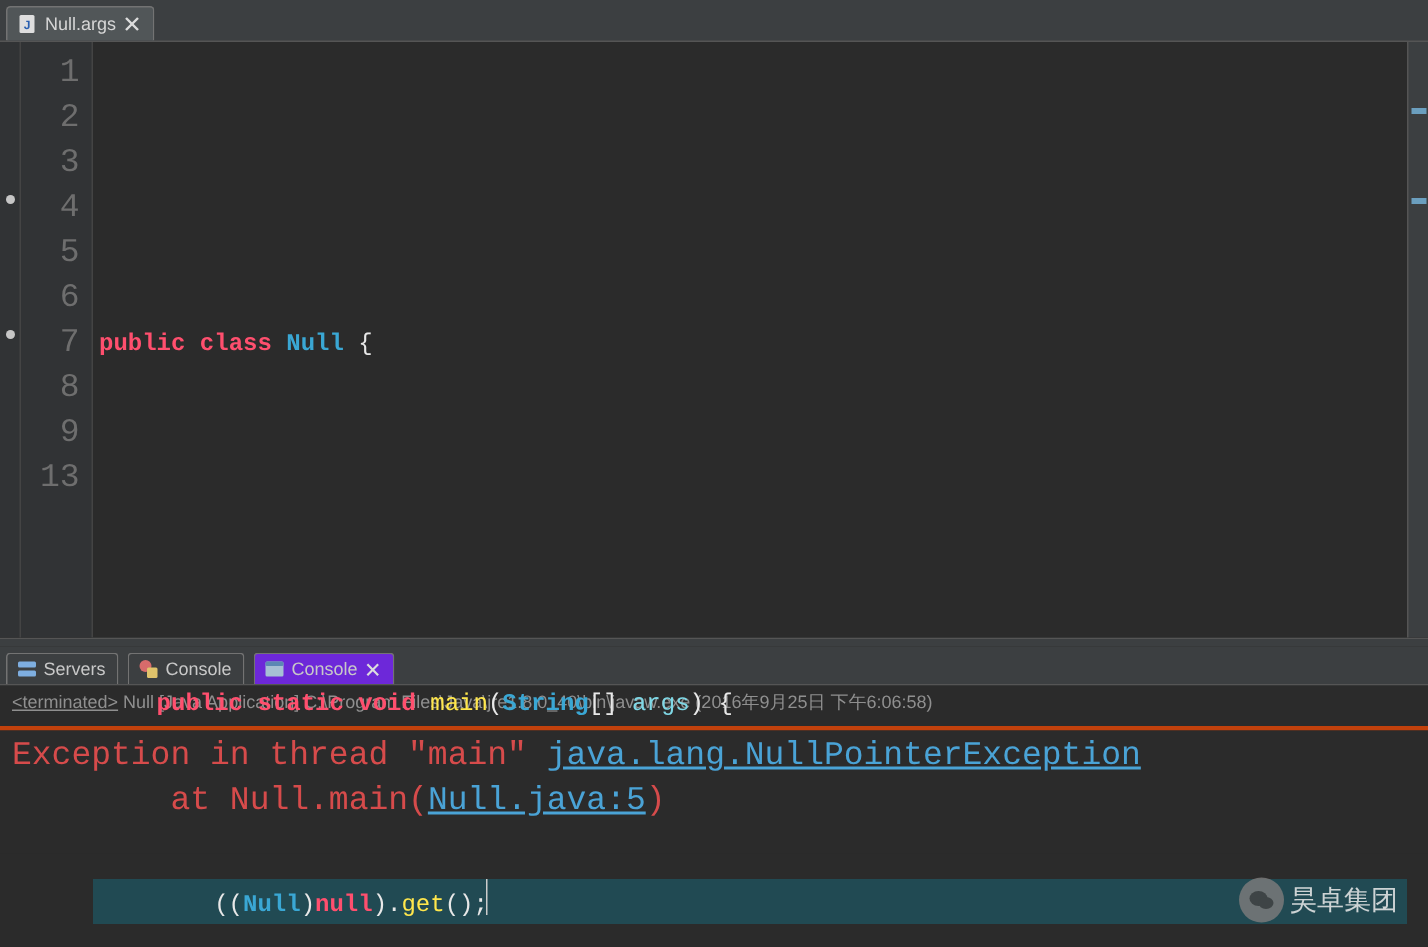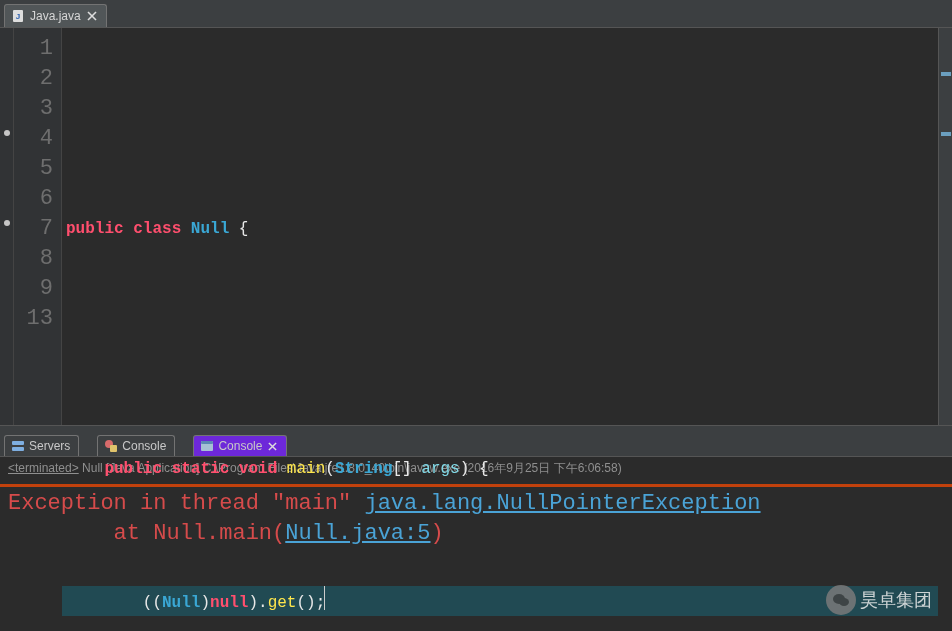--- a/index.html
+++ b/index.html
@@ -130,21 +130,21 @@
     background: #3c3f41;
     border-top: 1px solid #555;
   }
   .panel-tabbar {
     height: 26px;
     background: #3c3f41;
     display: flex;
     align-items: flex-end;
     border-bottom: 1px solid #555;
     padding-left: 4px;
-    gap: 18px;
+    gap: 6px;
   }
   .ptab {
     border: 1px solid #737373;
     border-bottom: none;
     background: #3c3f41;
     padding: 3px 8px 3px 6px;
     display: flex;
     align-items: center;
     gap: 4px;
     font-family: Tahoma, sans-serif;
@@ -209,21 +209,21 @@
 <body>
 
 <div class="editor-tabbar">
   <div class="editor-tab">
     <span class="java-icon">
       <svg width="14" height="14" viewBox="0 0 14 14">
         <rect x="2" y="1" width="10" height="12" fill="#dedede" rx="1"></rect>
         <text x="7" y="10" font-size="8" text-anchor="middle" fill="#2a5faf" font-family="sans-serif" font-weight="bold">J</text>
       </svg>
     </span>
-    <span>Java.java</span>
+    <span>Null.args</span>
     <span class="close-x">
       <svg width="10" height="10" viewBox="0 0 10 10">
         <line x1="1" y1="1" x2="9" y2="9" stroke="#ddd" stroke-width="1.6"></line>
         <line x1="9" y1="1" x2="1" y2="9" stroke="#ddd" stroke-width="1.6"></line>
       </svg>
     </span>
   </div>
 </div>
 
 <div class="editor">

